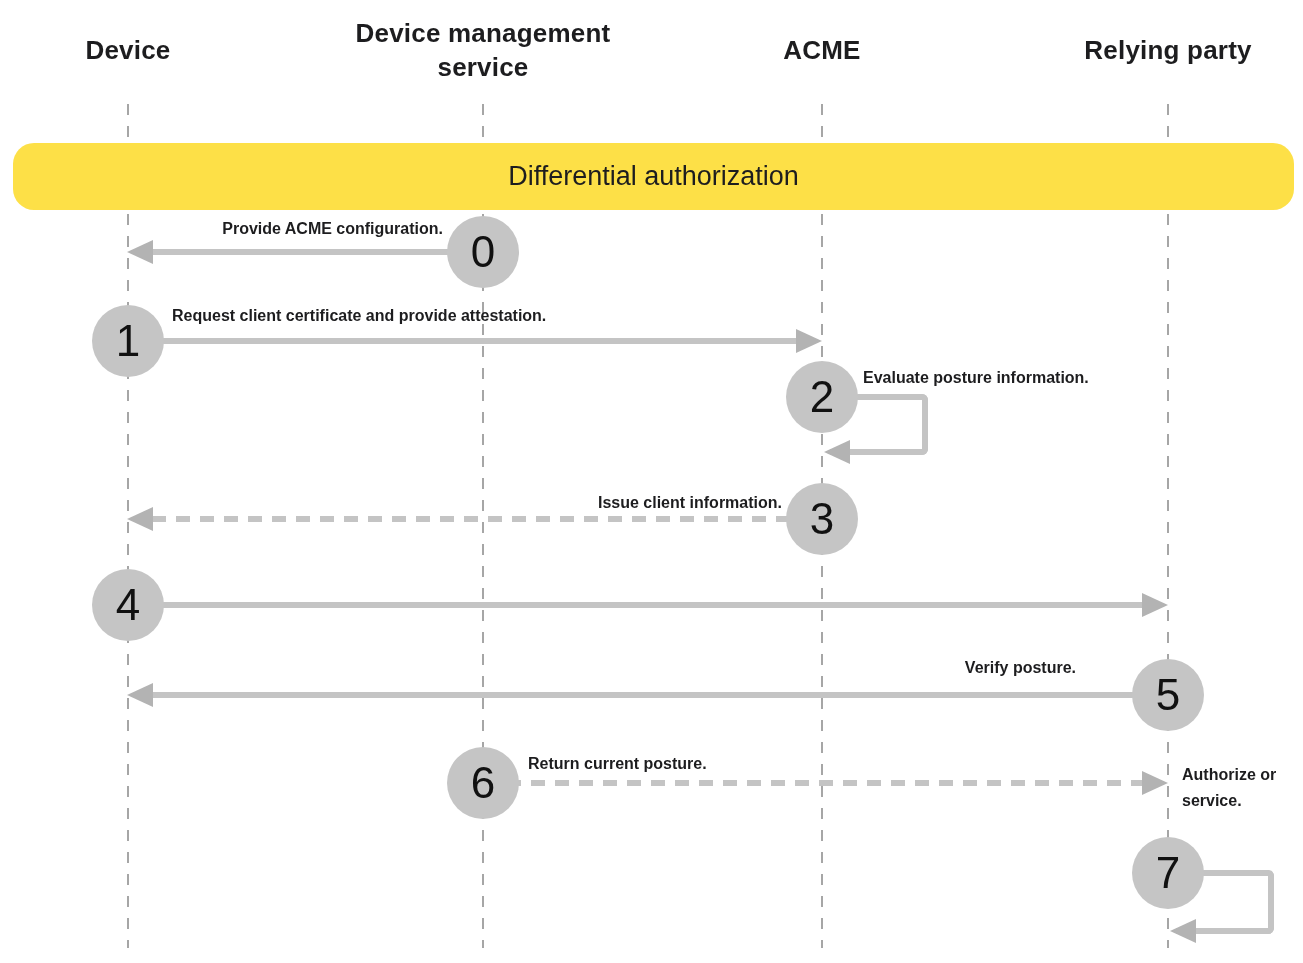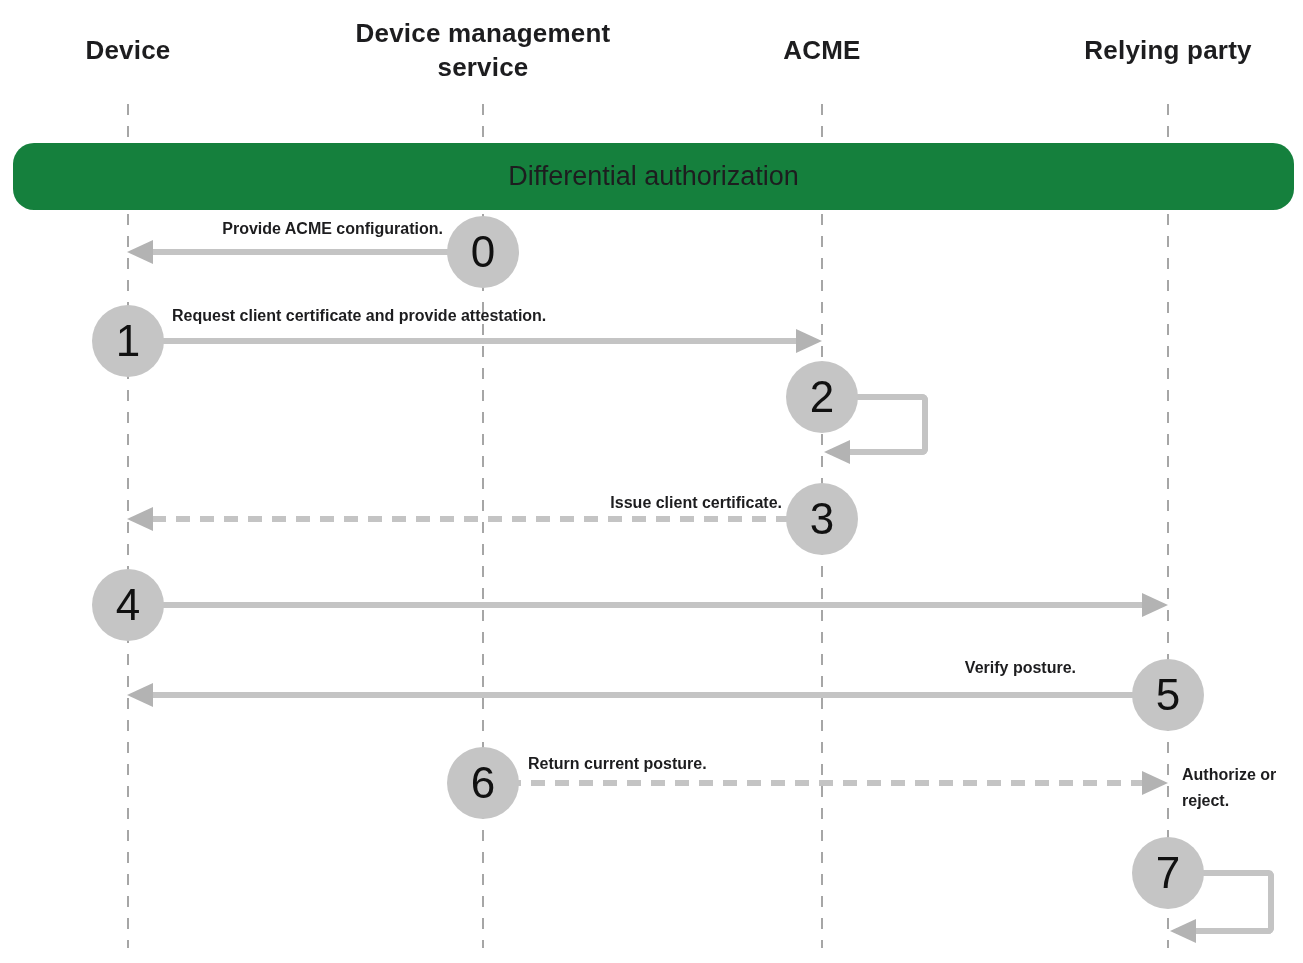--- a/index.html
+++ b/index.html
@@ -16,21 +16,21 @@
     display:flex;align-items:center;justify-content:center;
     text-align:center;font-size:26px;line-height:34px;font-weight:600;
     letter-spacing:0.2px;
   }
   .lifeline{
     position:absolute;top:104px;height:844px;width:2px;
     background:repeating-linear-gradient(180deg,#a6a6a6 0 11px,transparent 11px 22px);
   }
   .banner{
     position:absolute;left:13px;top:143px;width:1281px;height:67px;
-    background:#15803d;border-radius:21px;
+    background:#fde047;border-radius:21px;
     display:flex;align-items:center;justify-content:center;
     font-size:27px;font-weight:400;
   }
   .line{position:absolute;height:6px;background:#c4c4c4;}
   .line.dashed{
     background:repeating-linear-gradient(90deg,#c4c4c4 0 14px,transparent 14px 24px);
   }
   .head{position:absolute;width:0;height:0;}
   .head.left{
     border-top:12px solid transparent;border-bottom:12px solid transparent;
@@ -92,27 +92,28 @@
     <span>0</span>
   </div>
 
   <div class="msg" style="left:172px;top:303px;">Request client certificate and provide attestation.</div>
   <div class="line" style="left:128px;top:338px;width:672px;"></div>
   <div class="head right" style="left:796px;top:329px;"></div>
   <div class="circle" style="left:92px;top:305px;">
     <span>1</span>
   </div>
 
+  <div class="msg" style="left:863px;top:365px;">Evaluate posture information.</div>
   <div class="loop" style="left:830px;top:394px;width:98px;height:61px;"></div>
   <div class="head left" style="left:824px;top:440px;"></div>
   <div class="circle" style="left:786px;top:361px;">
     <span>2</span>
   </div>
 
-  <div class="msg right" style="left:500px;top:490px;width:282px;">Issue client certificate.</div>
+  <div class="msg right" style="left:500px;top:490px;width:282px;">Issue client information.</div>
   <div class="line dashed" style="left:152px;top:516px;width:670px;"></div>
   <div class="head left" style="left:127px;top:507px;"></div>
   <div class="circle" style="left:786px;top:483px;">
     <span>3</span>
   </div>
 
   <div class="line" style="left:128px;top:602px;width:1018px;"></div>
   <div class="head right" style="left:1142px;top:593px;"></div>
   <div class="circle" style="left:92px;top:569px;">
     <span>4</span>
@@ -125,20 +126,20 @@
     <span>5</span>
   </div>
 
   <div class="msg" style="left:528px;top:751px;">Return current posture.</div>
   <div class="line dashed" style="left:483px;top:780px;width:660px;"></div>
   <div class="head right" style="left:1142px;top:771px;"></div>
   <div class="circle" style="left:447px;top:747px;">
     <span>6</span>
   </div>
 
-  <div class="msg wrap" style="left:1182px;top:762px;width:120px;">Authorize or reject.</div>
+  <div class="msg wrap" style="left:1182px;top:762px;width:120px;">Authorize or service.</div>
   <div class="loop" style="left:1176px;top:870px;width:98px;height:64px;"></div>
   <div class="head left" style="left:1170px;top:919px;"></div>
   <div class="circle" style="left:1132px;top:837px;">
     <span>7</span>
   </div>
 
 </div>
 
 </body></html>

